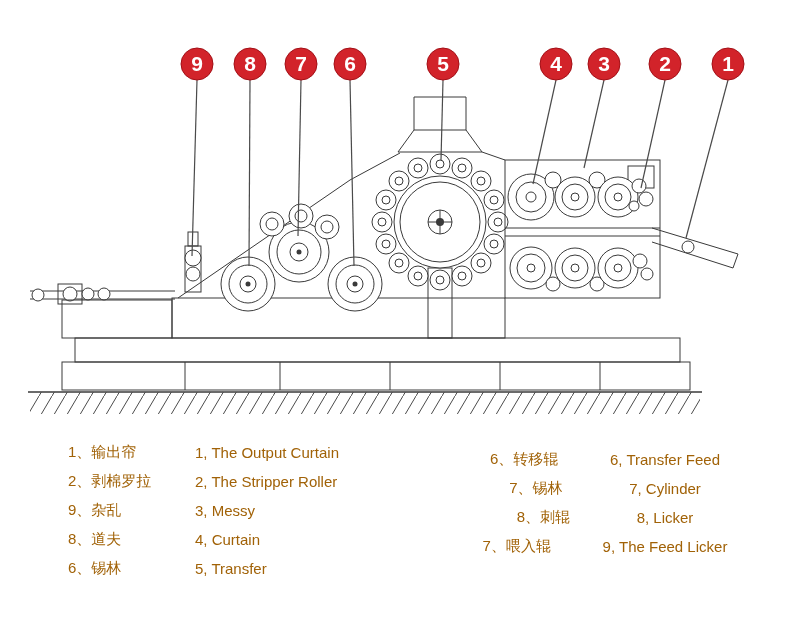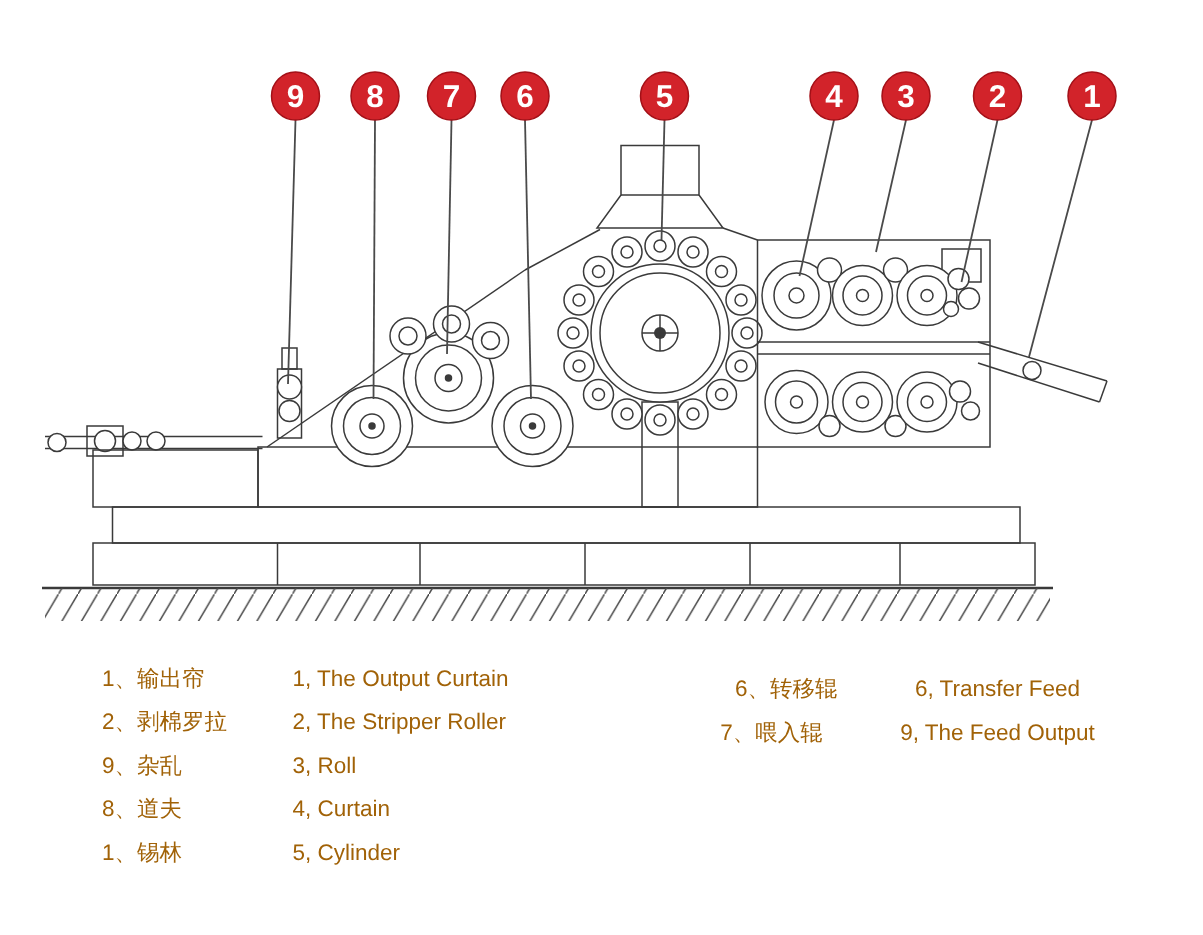--- a/index.html
+++ b/index.html
@@ -263,35 +263,43 @@
       <div class="legend-row">
         <span class="legend-zh">1、输出帘</span>
         <span class="legend-en">1, The Output Curtain</span>
       </div>
       <div class="legend-row">
         <span class="legend-zh">2、剥棉罗拉</span>
         <span class="legend-en">2, The Stripper Roller</span>
       </div>
       <div class="legend-row">
         <span class="legend-zh">9、杂乱</span>
-        <span class="legend-en">3, Roll</span>
+        <span class="legend-en">3, Messy</span>
       </div>
       <div class="legend-row">
         <span class="legend-zh">8、道夫</span>
         <span class="legend-en">4, Curtain</span>
       </div>
       <div class="legend-row">
-        <span class="legend-zh">1、锡林</span>
-        <span class="legend-en">5, Cylinder</span>
+        <span class="legend-zh">6、锡林</span>
+        <span class="legend-en">5, Transfer</span>
       </div>
     </div>
     <div class="legend-col right">
       <div class="legend-row">
         <span class="legend-zh">6、转移辊</span>
         <span class="legend-en">6, Transfer Feed</span>
       </div>
       <div class="legend-row">
+        <span class="legend-zh">7、锡林</span>
+        <span class="legend-en">7, Cylinder</span>
+      </div>
+      <div class="legend-row">
+        <span class="legend-zh">8、刺辊</span>
+        <span class="legend-en">8, Licker</span>
+      </div>
+      <div class="legend-row">
         <span class="legend-zh">7、喂入辊</span>
-        <span class="legend-en">9, The Feed Output</span>
+        <span class="legend-en">9, The Feed Licker</span>
       </div>
     </div>
   </div>
 </div>
 
 </body></html>

